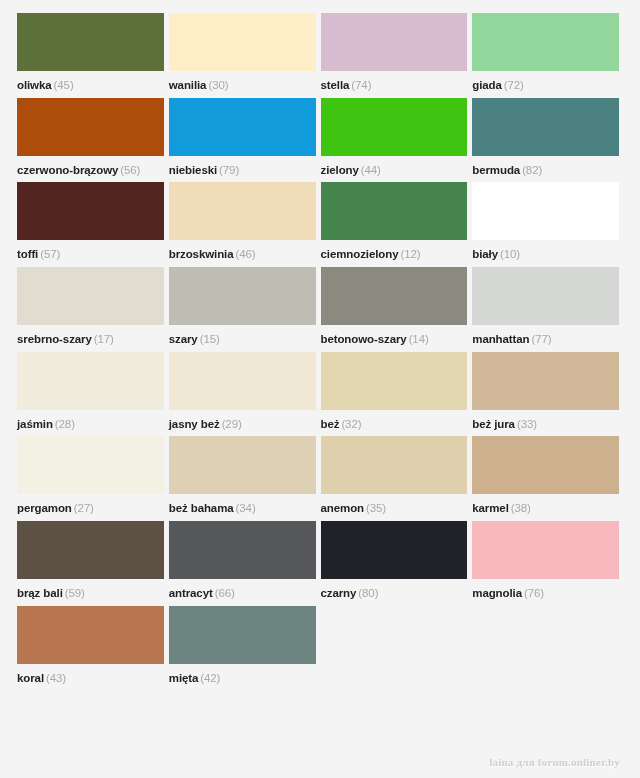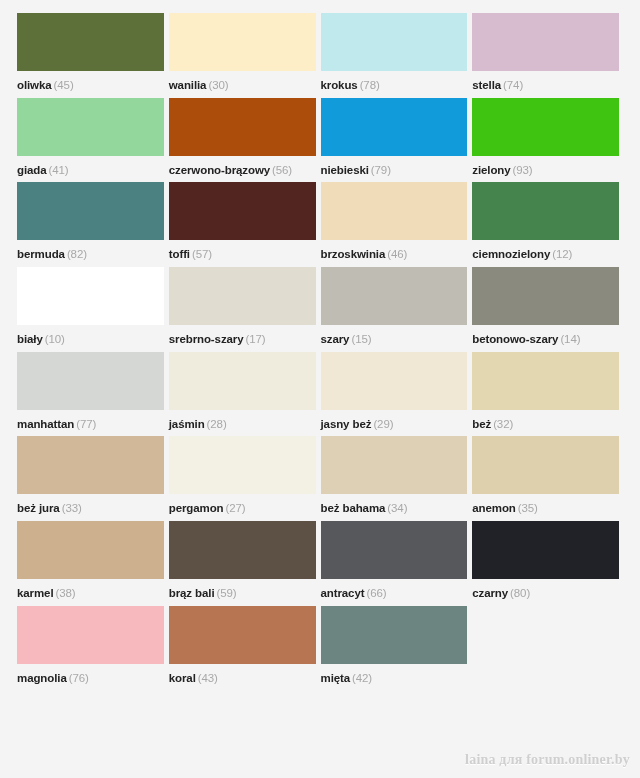--- a/index.html
+++ b/index.html
@@ -54,66 +54,62 @@
   }
 
   .swatch-code {
     font-weight: normal;
     color: #a8a8a8;
     margin-left: 2px;
   }
 
   #watermark {
     position: absolute;
-    right: 10px;
+    right: 20px;
     bottom: 10px;
     font-family: "Liberation Serif", "DejaVu Serif", serif;
-    font-size: 14px;
+    font-size: 11px;
     font-weight: bold;
     color: #cfcfcf;
     text-shadow: 0 1px 0 #ffffff;
     letter-spacing: 0.2px;
     white-space: nowrap;
   }
 </style>
 </head>
 <body>
 
 <div id="swatch-grid">
     <div class="swatch-cell">
       <span class="swatch-chip" style="background: rgb(94, 112, 57);"></span>
       <div class="swatch-caption"><span class="swatch-name">oliwka</span><span class="swatch-code">(45)</span></div>
     </div>
     <div class="swatch-cell">
       <span class="swatch-chip" style="background: rgb(253, 238, 200);"></span>
       <div class="swatch-caption"><span class="swatch-name">wanilia</span><span class="swatch-code">(30)</span></div>
     </div>
     <div class="swatch-cell">
-      <span class="swatch-chip" style="background: rgb(191, 233, 236);"></span>
-      <div class="swatch-caption"><span class="swatch-name">krokus</span><span class="swatch-code">(78)</span></div>
-    </div>
-    <div class="swatch-cell">
       <span class="swatch-chip" style="background: rgb(214, 188, 206);"></span>
       <div class="swatch-caption"><span class="swatch-name">stella</span><span class="swatch-code">(74)</span></div>
     </div>
     <div class="swatch-cell">
       <span class="swatch-chip" style="background: rgb(147, 215, 157);"></span>
-      <div class="swatch-caption"><span class="swatch-name">giada</span><span class="swatch-code">(41)</span></div>
+      <div class="swatch-caption"><span class="swatch-name">giada</span><span class="swatch-code">(72)</span></div>
     </div>
     <div class="swatch-cell">
       <span class="swatch-chip" style="background: rgb(172, 77, 12);"></span>
       <div class="swatch-caption"><span class="swatch-name">czerwono-brązowy</span><span class="swatch-code">(56)</span></div>
     </div>
     <div class="swatch-cell">
       <span class="swatch-chip" style="background: rgb(17, 155, 219);"></span>
       <div class="swatch-caption"><span class="swatch-name">niebieski</span><span class="swatch-code">(79)</span></div>
     </div>
     <div class="swatch-cell">
       <span class="swatch-chip" style="background: rgb(63, 196, 18);"></span>
-      <div class="swatch-caption"><span class="swatch-name">zielony</span><span class="swatch-code">(93)</span></div>
+      <div class="swatch-caption"><span class="swatch-name">zielony</span><span class="swatch-code">(44)</span></div>
     </div>
     <div class="swatch-cell">
       <span class="swatch-chip" style="background: rgb(76, 129, 130);"></span>
       <div class="swatch-caption"><span class="swatch-name">bermuda</span><span class="swatch-code">(82)</span></div>
     </div>
     <div class="swatch-cell">
       <span class="swatch-chip" style="background: rgb(82, 37, 32);"></span>
       <div class="swatch-caption"><span class="swatch-name">toffi</span><span class="swatch-code">(57)</span></div>
     </div>
     <div class="swatch-cell">

